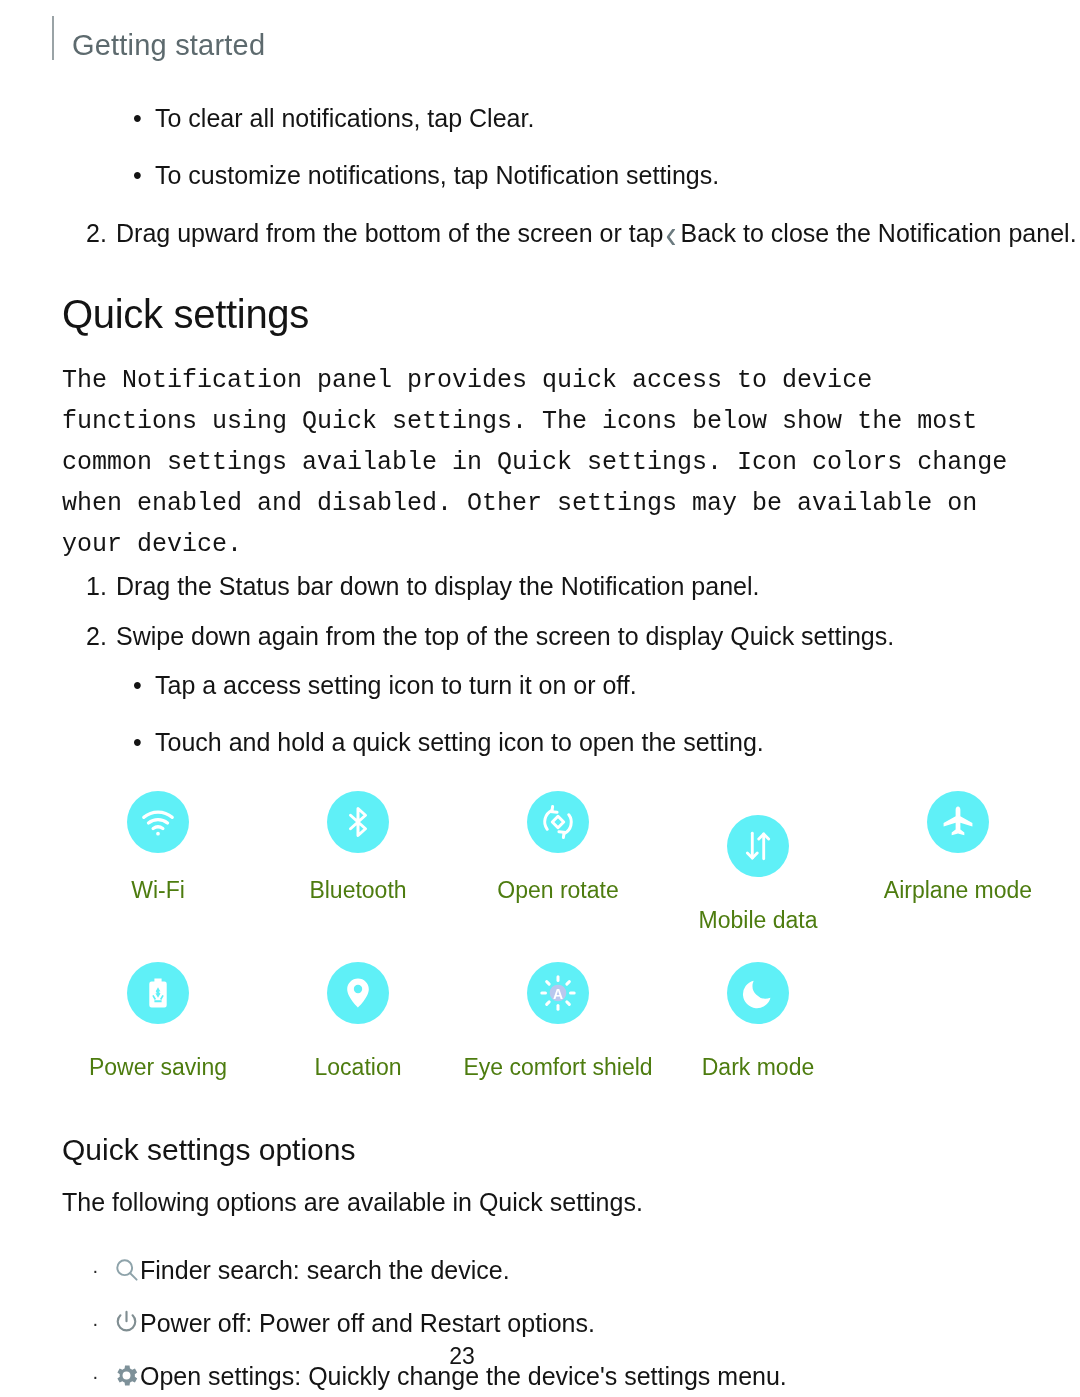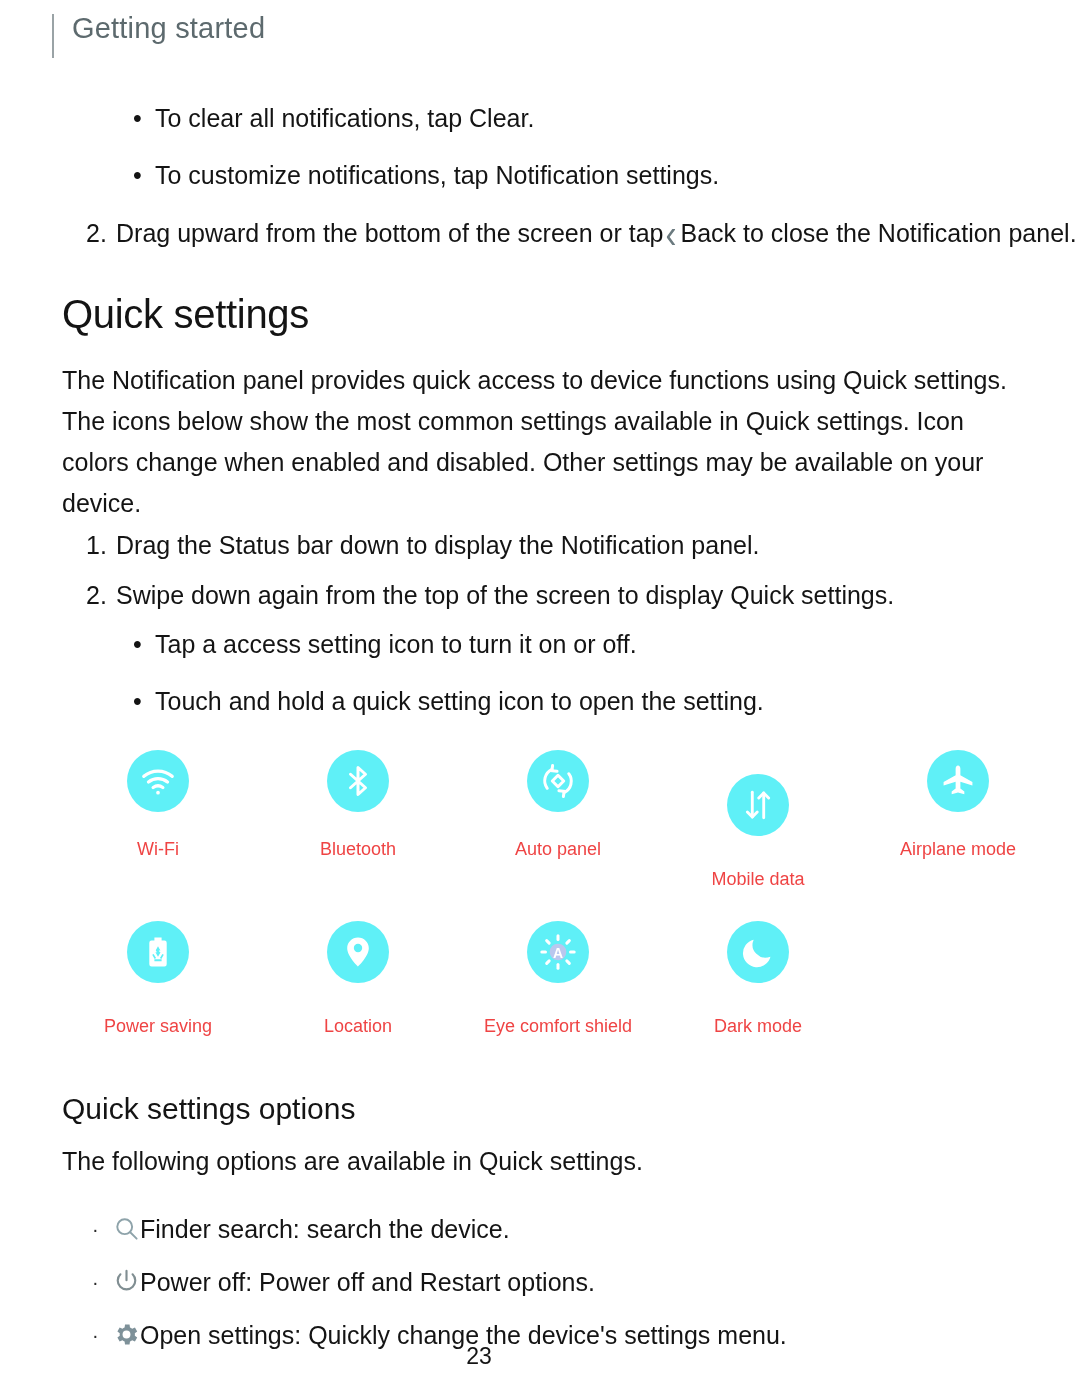--- a/index.html
+++ b/index.html
@@ -15,21 +15,21 @@
     color: #141414;
     overflow: hidden;
   }
 
   
   .page-header {
     position: absolute;
     top: 14px;
     left: 52px;
     display: flex;
-    align-items: flex-start;
+    align-items: flex-end;
     height: 46px;
   }
   .header-rule {
     width: 2px;
     height: 44px;
     background: #9aa3a6;
     margin-right: 18px;
   }
   .header-title {
     font-size: 29px;
@@ -108,21 +108,21 @@
     font-weight: 400;
     margin: 48px 0 14px 62px;
     line-height: 1.15;
   }
   p.para {
     font-size: 25px;
     line-height: 41px;
     margin: 0 0 0 62px;
     width: 950px;
   }
-  .para-gap { margin-bottom: 28px; }
+  .para-gap { margin-bottom: 28px; font-family: Liberation Mono, monospace; }
 
   
   .icon-grid {
     margin: 28px 0 0 0;
     display: grid;
     grid-template-columns: repeat(5, 1fr);
     width: 1000px;
     margin-left: 58px;
     row-gap: 0;
   }
@@ -136,24 +136,24 @@
     width: 62px;
     height: 62px;
     border-radius: 50%;
     background: #5FF0F7;
     display: flex;
     align-items: center;
     justify-content: center;
   }
   .icon-label {
     margin-top: 20px;
-    font-size: 18px;
+    font-size: 23px;
     line-height: 35px;
     text-align: left;
-    color: #ef4444;
+    color: #4d7c0f;
   }
   .row2 .icon-label { margin-top: 26px; }
 
   
   ul.option-list {
     list-style: none;
     margin: 26px 0 0 0;
     padding: 0;
   }
   li.option-item {
@@ -184,21 +184,20 @@
 
   
   .page-number {
     position: absolute;
     top: 1343px;
     left: 0;
     width: 924px;
     text-align: center;
     font-size: 23px;
     color: #141414;
-    padding-left: 17px;
   }
 </style>
 </head>
 <body>
 
 <div class="page-header">
   <div class="header-rule"></div>
   <div class="header-title">Getting started</div>
 </div>
 
@@ -267,21 +266,21 @@
     <div class="grid-cell">
       <div class="icon-circle">
         <svg width="38" height="38" viewBox="0 0 24 24" fill="none" stroke="#fff" stroke-width="1.9" stroke-linecap="round">
           <path d="M8.2 4.6A8 8 0 0 0 5.2 16.6"></path>
           <path d="M15.8 19.4A8 8 0 0 0 18.8 7.4"></path>
           <path d="M8.6 2.2 8.1 5.5l3.3.4"></path>
           <path d="M15.4 21.8l.5-3.3-3.3-.4"></path>
           <path d="M12 8.4 15.6 12 12 15.6 8.4 12z" stroke-linejoin="round"></path>
         </svg>
       </div>
-      <div class="icon-label">Auto panel</div>
+      <div class="icon-label">Open rotate</div>
     </div>
 
     <div class="grid-cell row2">
       <div class="icon-circle">
         <svg width="36" height="36" viewBox="0 0 24 24" fill="none" stroke="#fff" stroke-width="1.9" stroke-linecap="round" stroke-linejoin="round">
           <path d="M8.2 3.5v16.5"></path>
             <path d="M4.9 16.7 8.2 20l3.3-3.3"></path>
           <path d="M15.8 20.5V4"></path>
             <path d="M12.5 7.3 15.8 4l3.3 3.3"></path>
         </svg>

